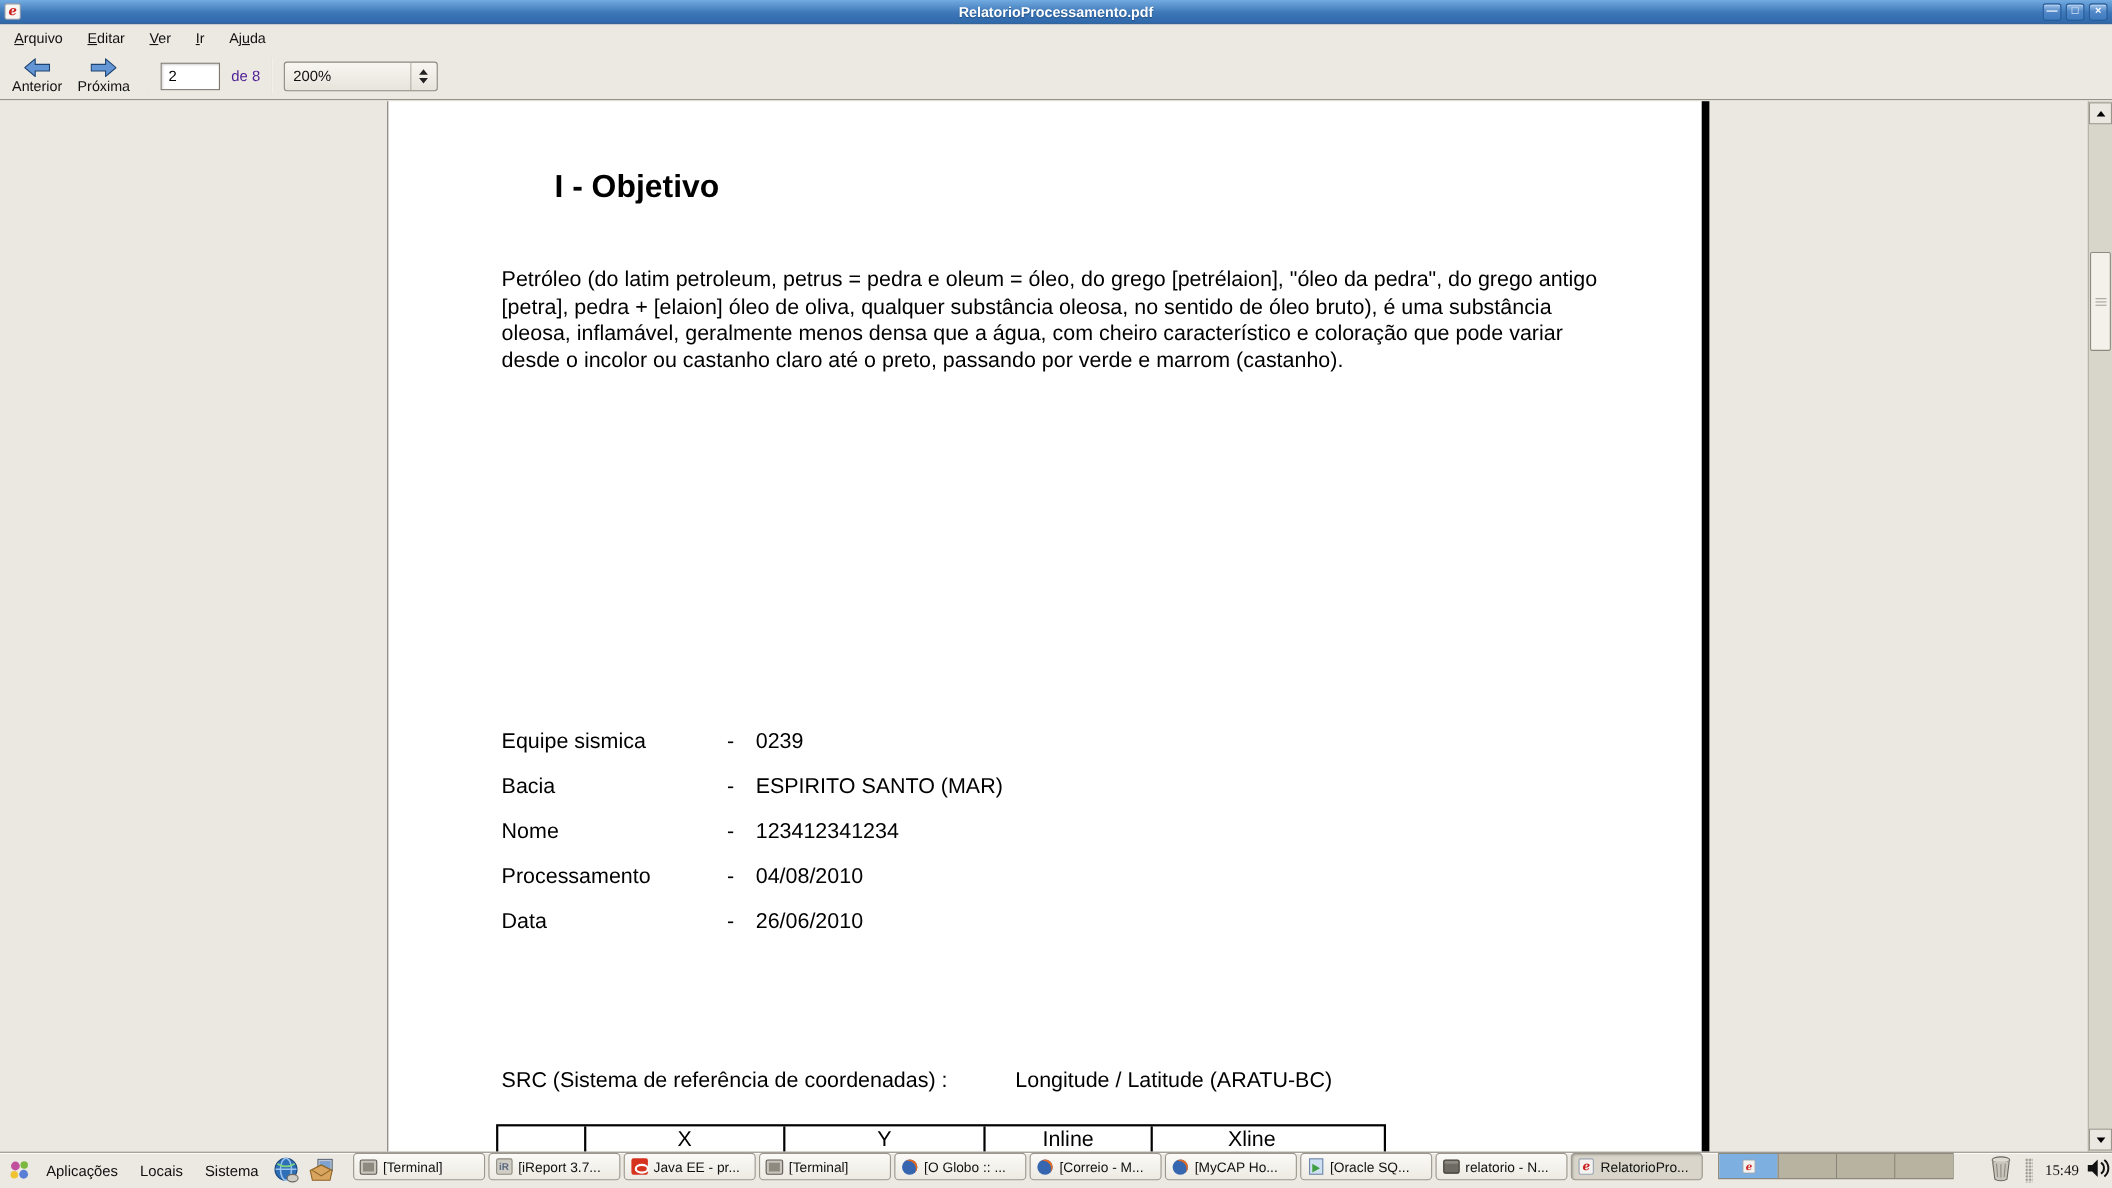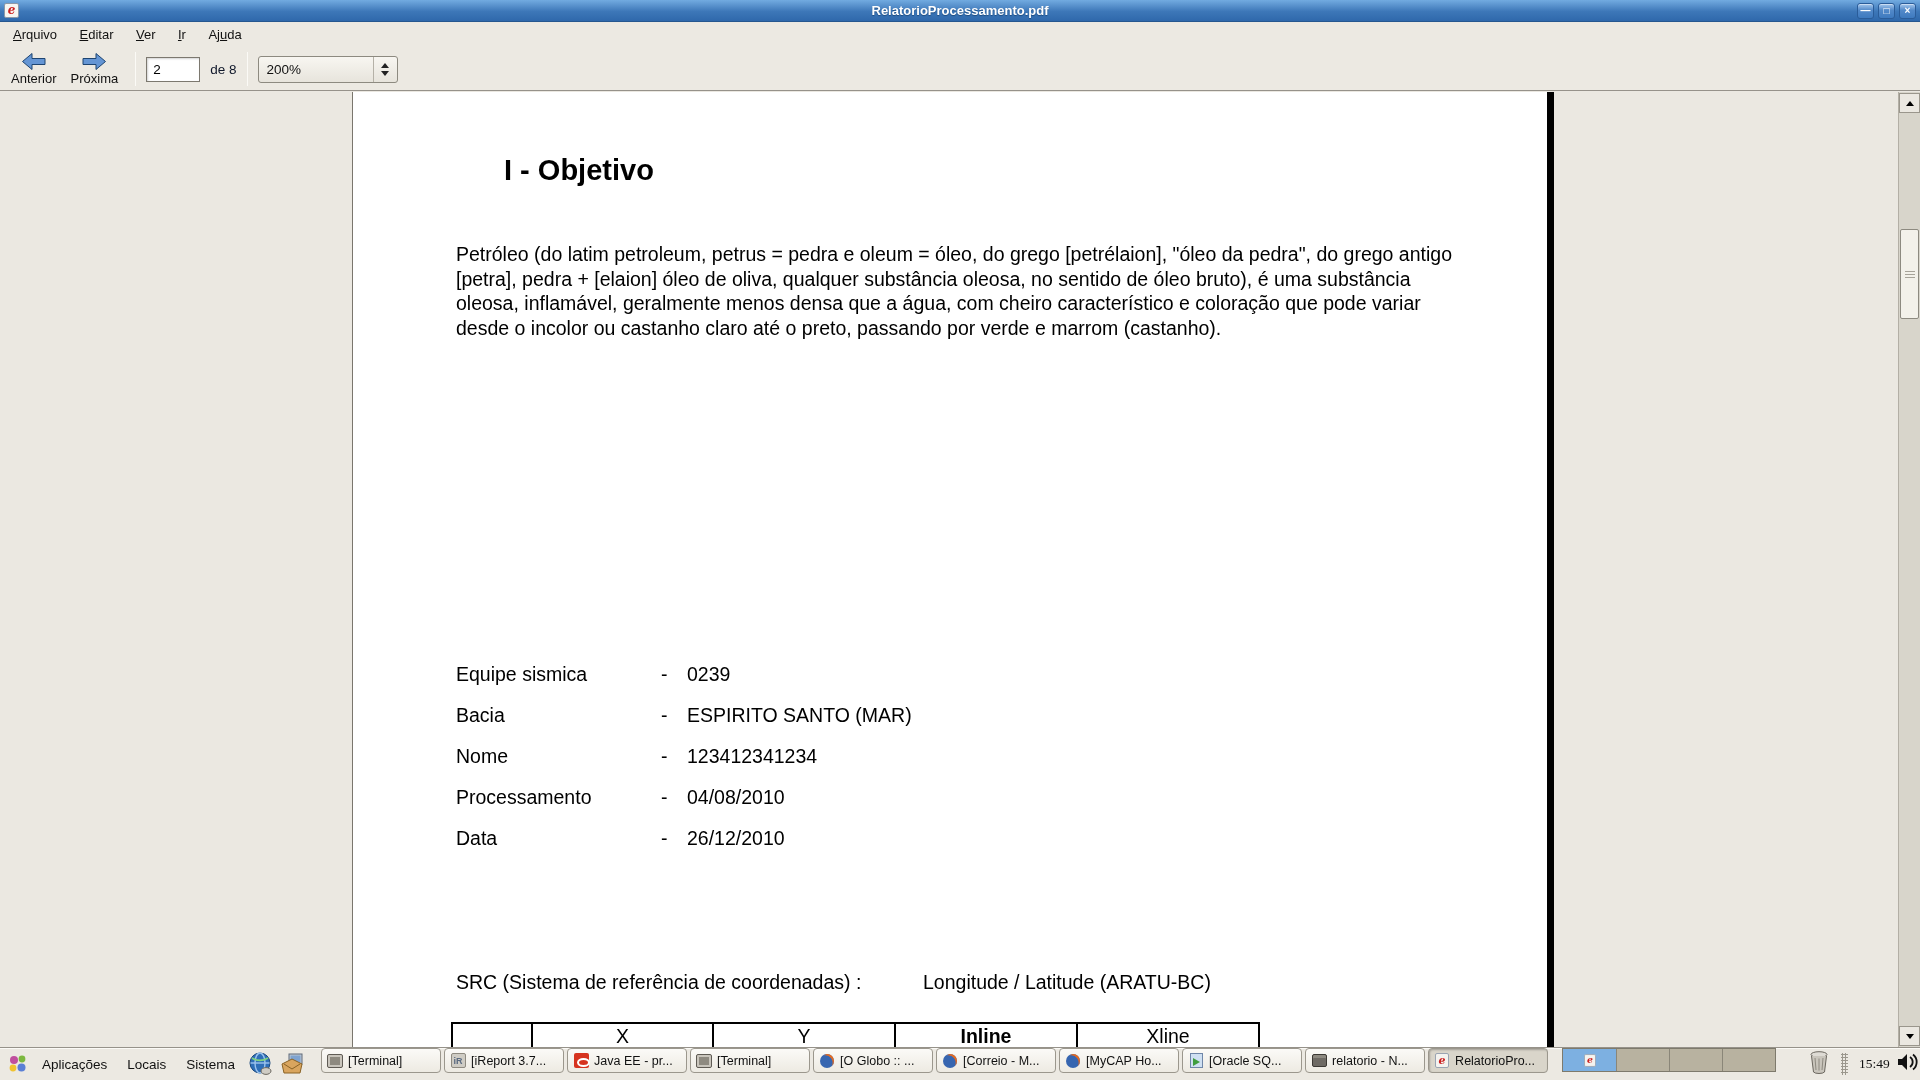--- a/index.html
+++ b/index.html
@@ -27,21 +27,21 @@
 
   
   .toolbar { position:absolute; left:0; top:48px; width:1920px; height:43px; background:#ece9e2;
     border-bottom:1px solid #96928a; display:flex; align-items:center; padding-left:4px; }
   .navbtn { display:flex; flex-direction:column; align-items:center; justify-content:center;
     padding:1px 7px; font-size:13px; color:#111; border-radius:3px; }
   .navbtn svg { display:block; margin-bottom:1px; }
   .tsep { width:1px; height:34px; background:#c3bfb5; border-right:1px solid #fbfaf6; margin:0 10px; }
   .pageinput { width:54px; height:25px; border:1px solid #7c786f; background:#fff; font-size:13.5px;
     padding-left:6px; font-family:"Liberation Sans",sans-serif; box-shadow:inset 1px 1px 2px rgba(0,0,0,.18); }
-  .pagetotal { margin-left:10px; font-size:13.5px; color:#0f172a; }
+  .pagetotal { margin-left:10px; font-size:13.5px; color:#4c1d95; }
   .zoombox { width:140px; height:27px; border:1px solid #8d8a80; border-radius:3px;
     background:linear-gradient(#f8f6f1,#e7e4dc); display:flex; align-items:center; padding-left:8px;
     font-size:13.5px; color:#111;gap:32px; }
   .spinner { margin-left:auto; align-self:stretch; width:24px; border-left:1px solid #b5b1a7;
     display:flex; flex-direction:column; align-items:center; justify-content:center; gap:3px; }
   .tri-up { width:0; height:0; border-left:4px solid transparent; border-right:4px solid transparent; border-bottom:5px solid #222; }
   .tri-down { width:0; height:0; border-left:4px solid transparent; border-right:4px solid transparent; border-top:5px solid #222; }
 
   
   .docarea { position:absolute; left:0; top:92px; width:1920px; height:955px; background:#ebe8e1; }
@@ -180,31 +180,31 @@
         <span class="info-value">123412341234</span>
       </div>
       <div class="info-row" style="top:694px;">
         <span class="info-label">Processamento</span>
         <span class="info-sep">-</span>
         <span class="info-value">04/08/2010</span>
       </div>
       <div class="info-row" style="top:735px;">
         <span class="info-label">Data</span>
         <span class="info-sep">-</span>
-        <span class="info-value">26/12/2010</span>
+        <span class="info-value">26/06/2010</span>
       </div>
 
       <div class="src-line">SRC (Sistema de referência de coordenadas) :</div>
       <div class="src-value">Longitude / Latitude (ARATU-BC)</div>
 
       <div class="pdf-table">
         <div class="pdf-th" style="width:80px;"></div>
         <div class="pdf-th" style="width:181px;">X</div>
         <div class="pdf-th" style="width:182px;">Y</div>
-        <div class="pdf-th" style="width:182px;font-weight:bold;">Inline</div>
+        <div class="pdf-th" style="width:152px;">Inline</div>
         <div class="pdf-th" style="width:180px;">Xline</div>
       </div>
     </div>
 
     <div class="vscroll">
       <div class="sbtn up">
           <div class="tri-up" style="border-bottom-color:#000;"></div>
         </div>
       <div class="sthumb">
         <div class="grip"></div>

